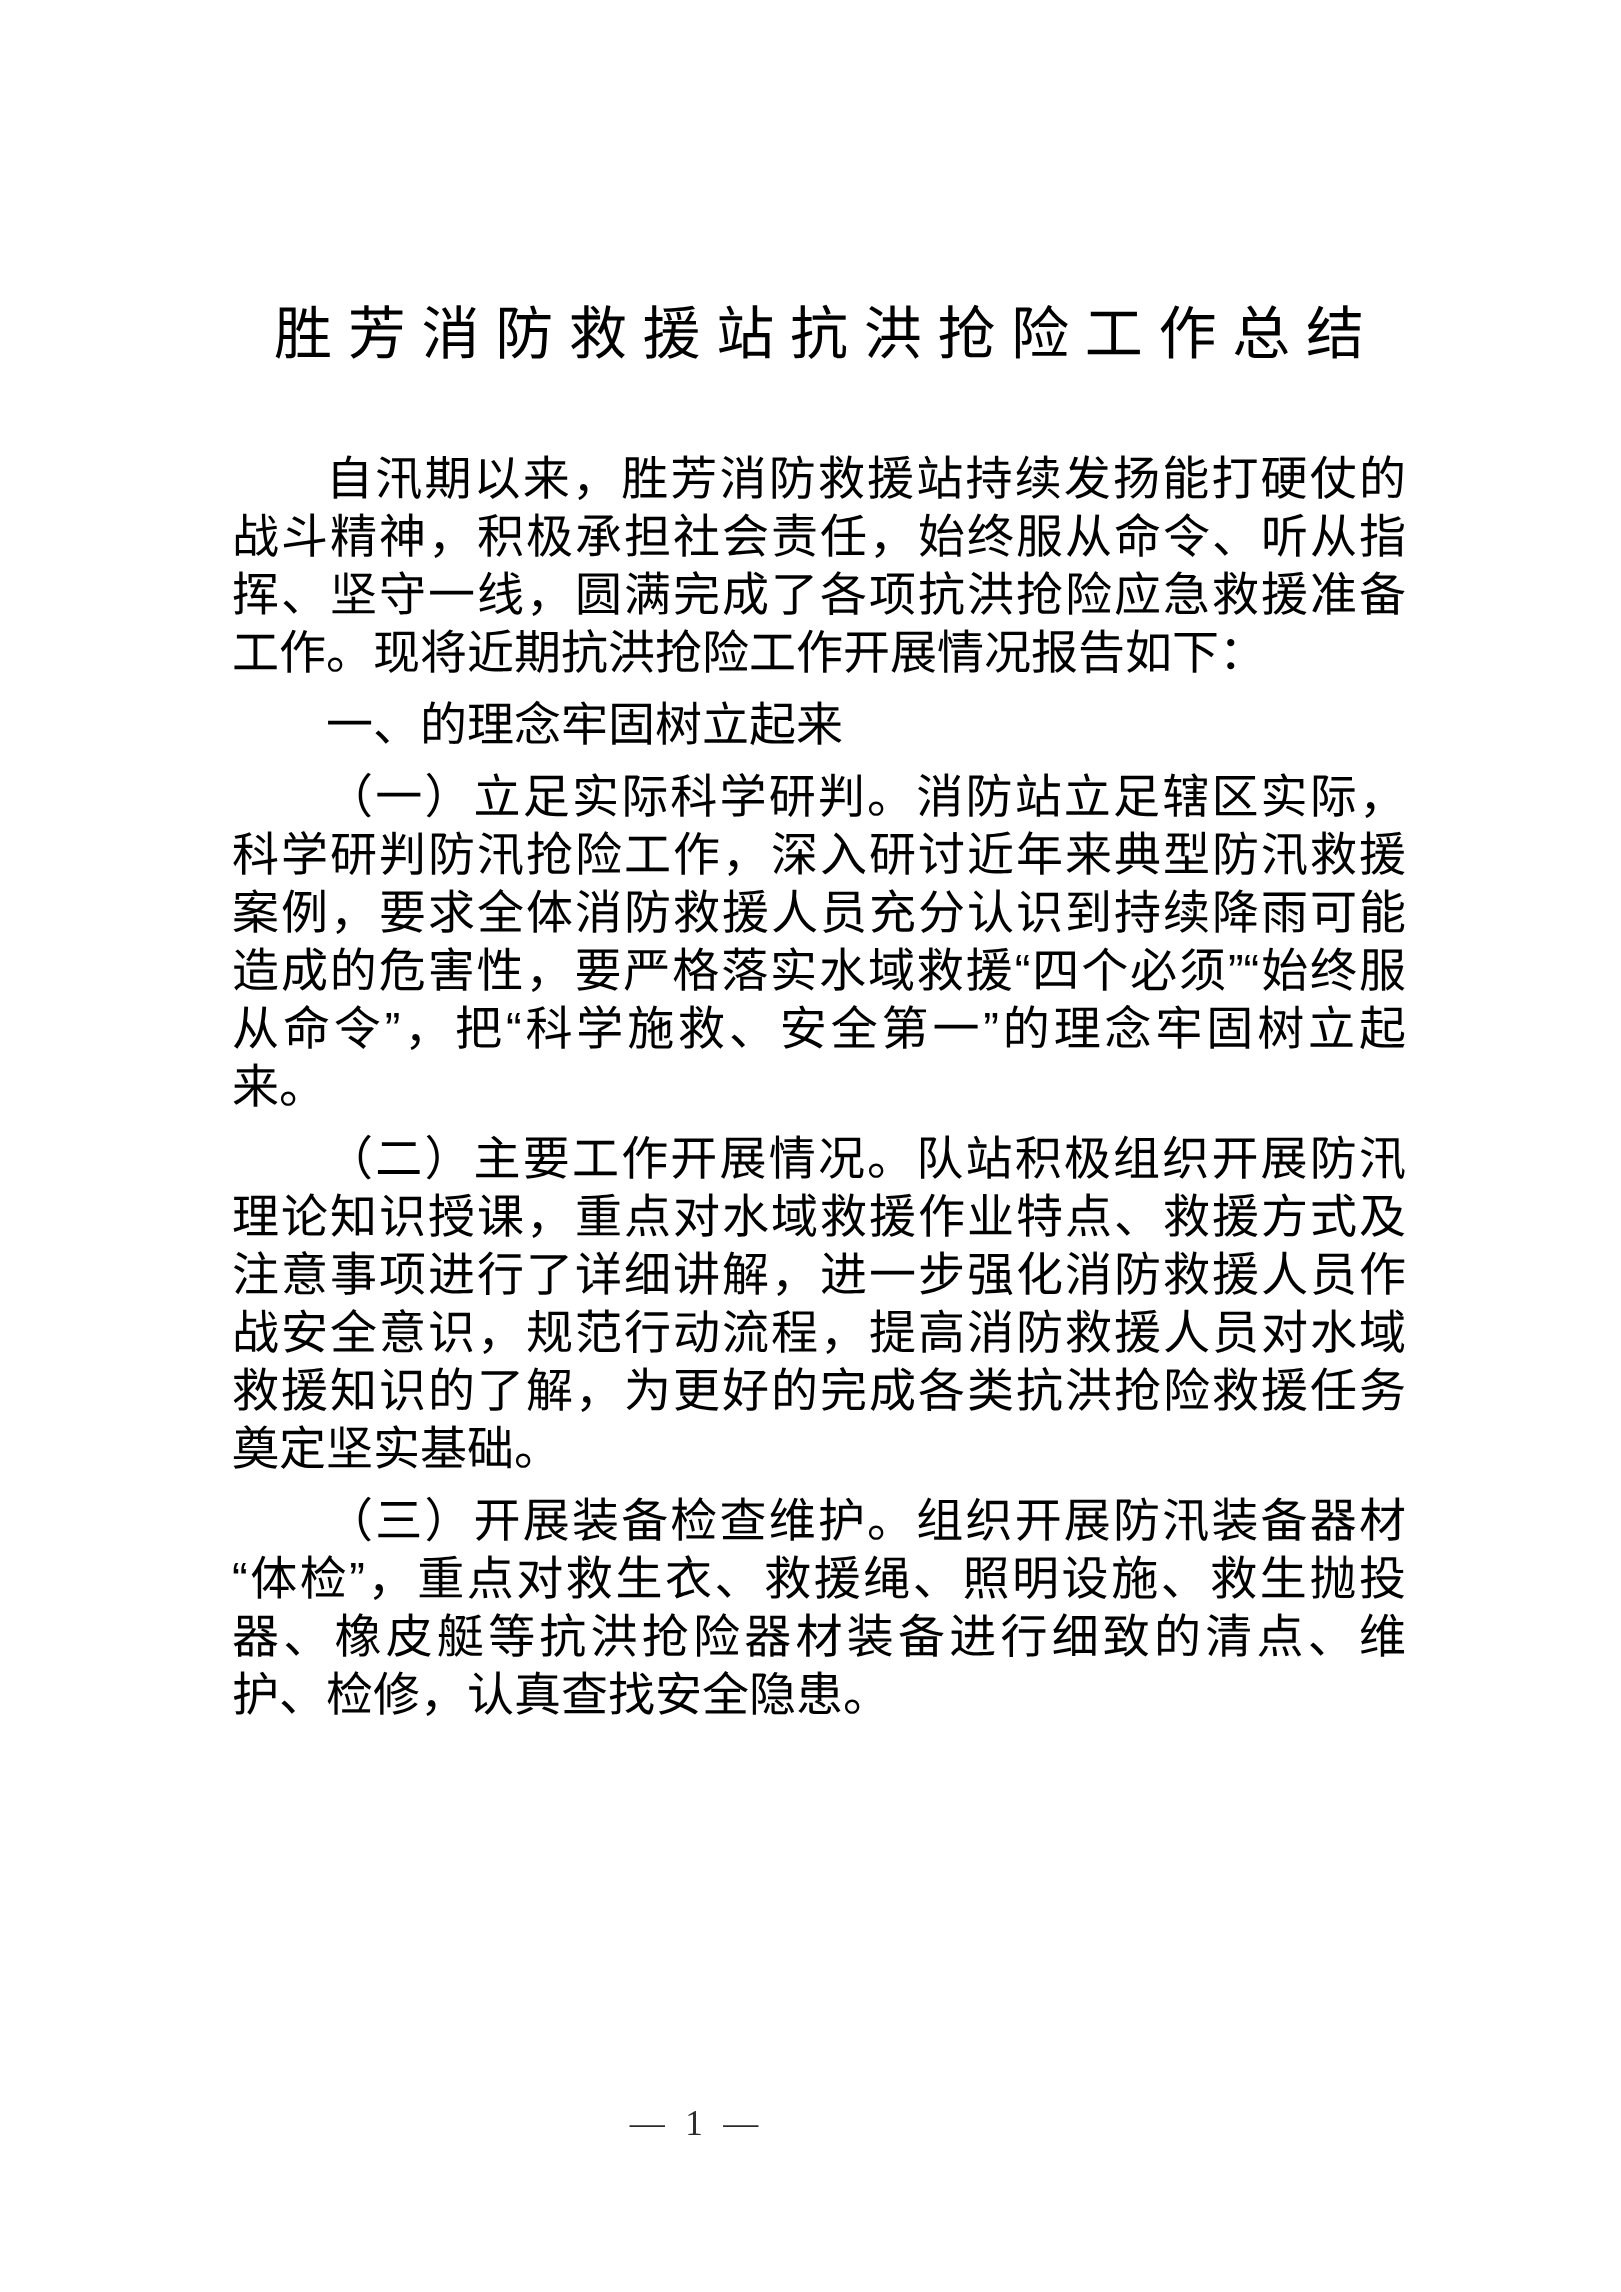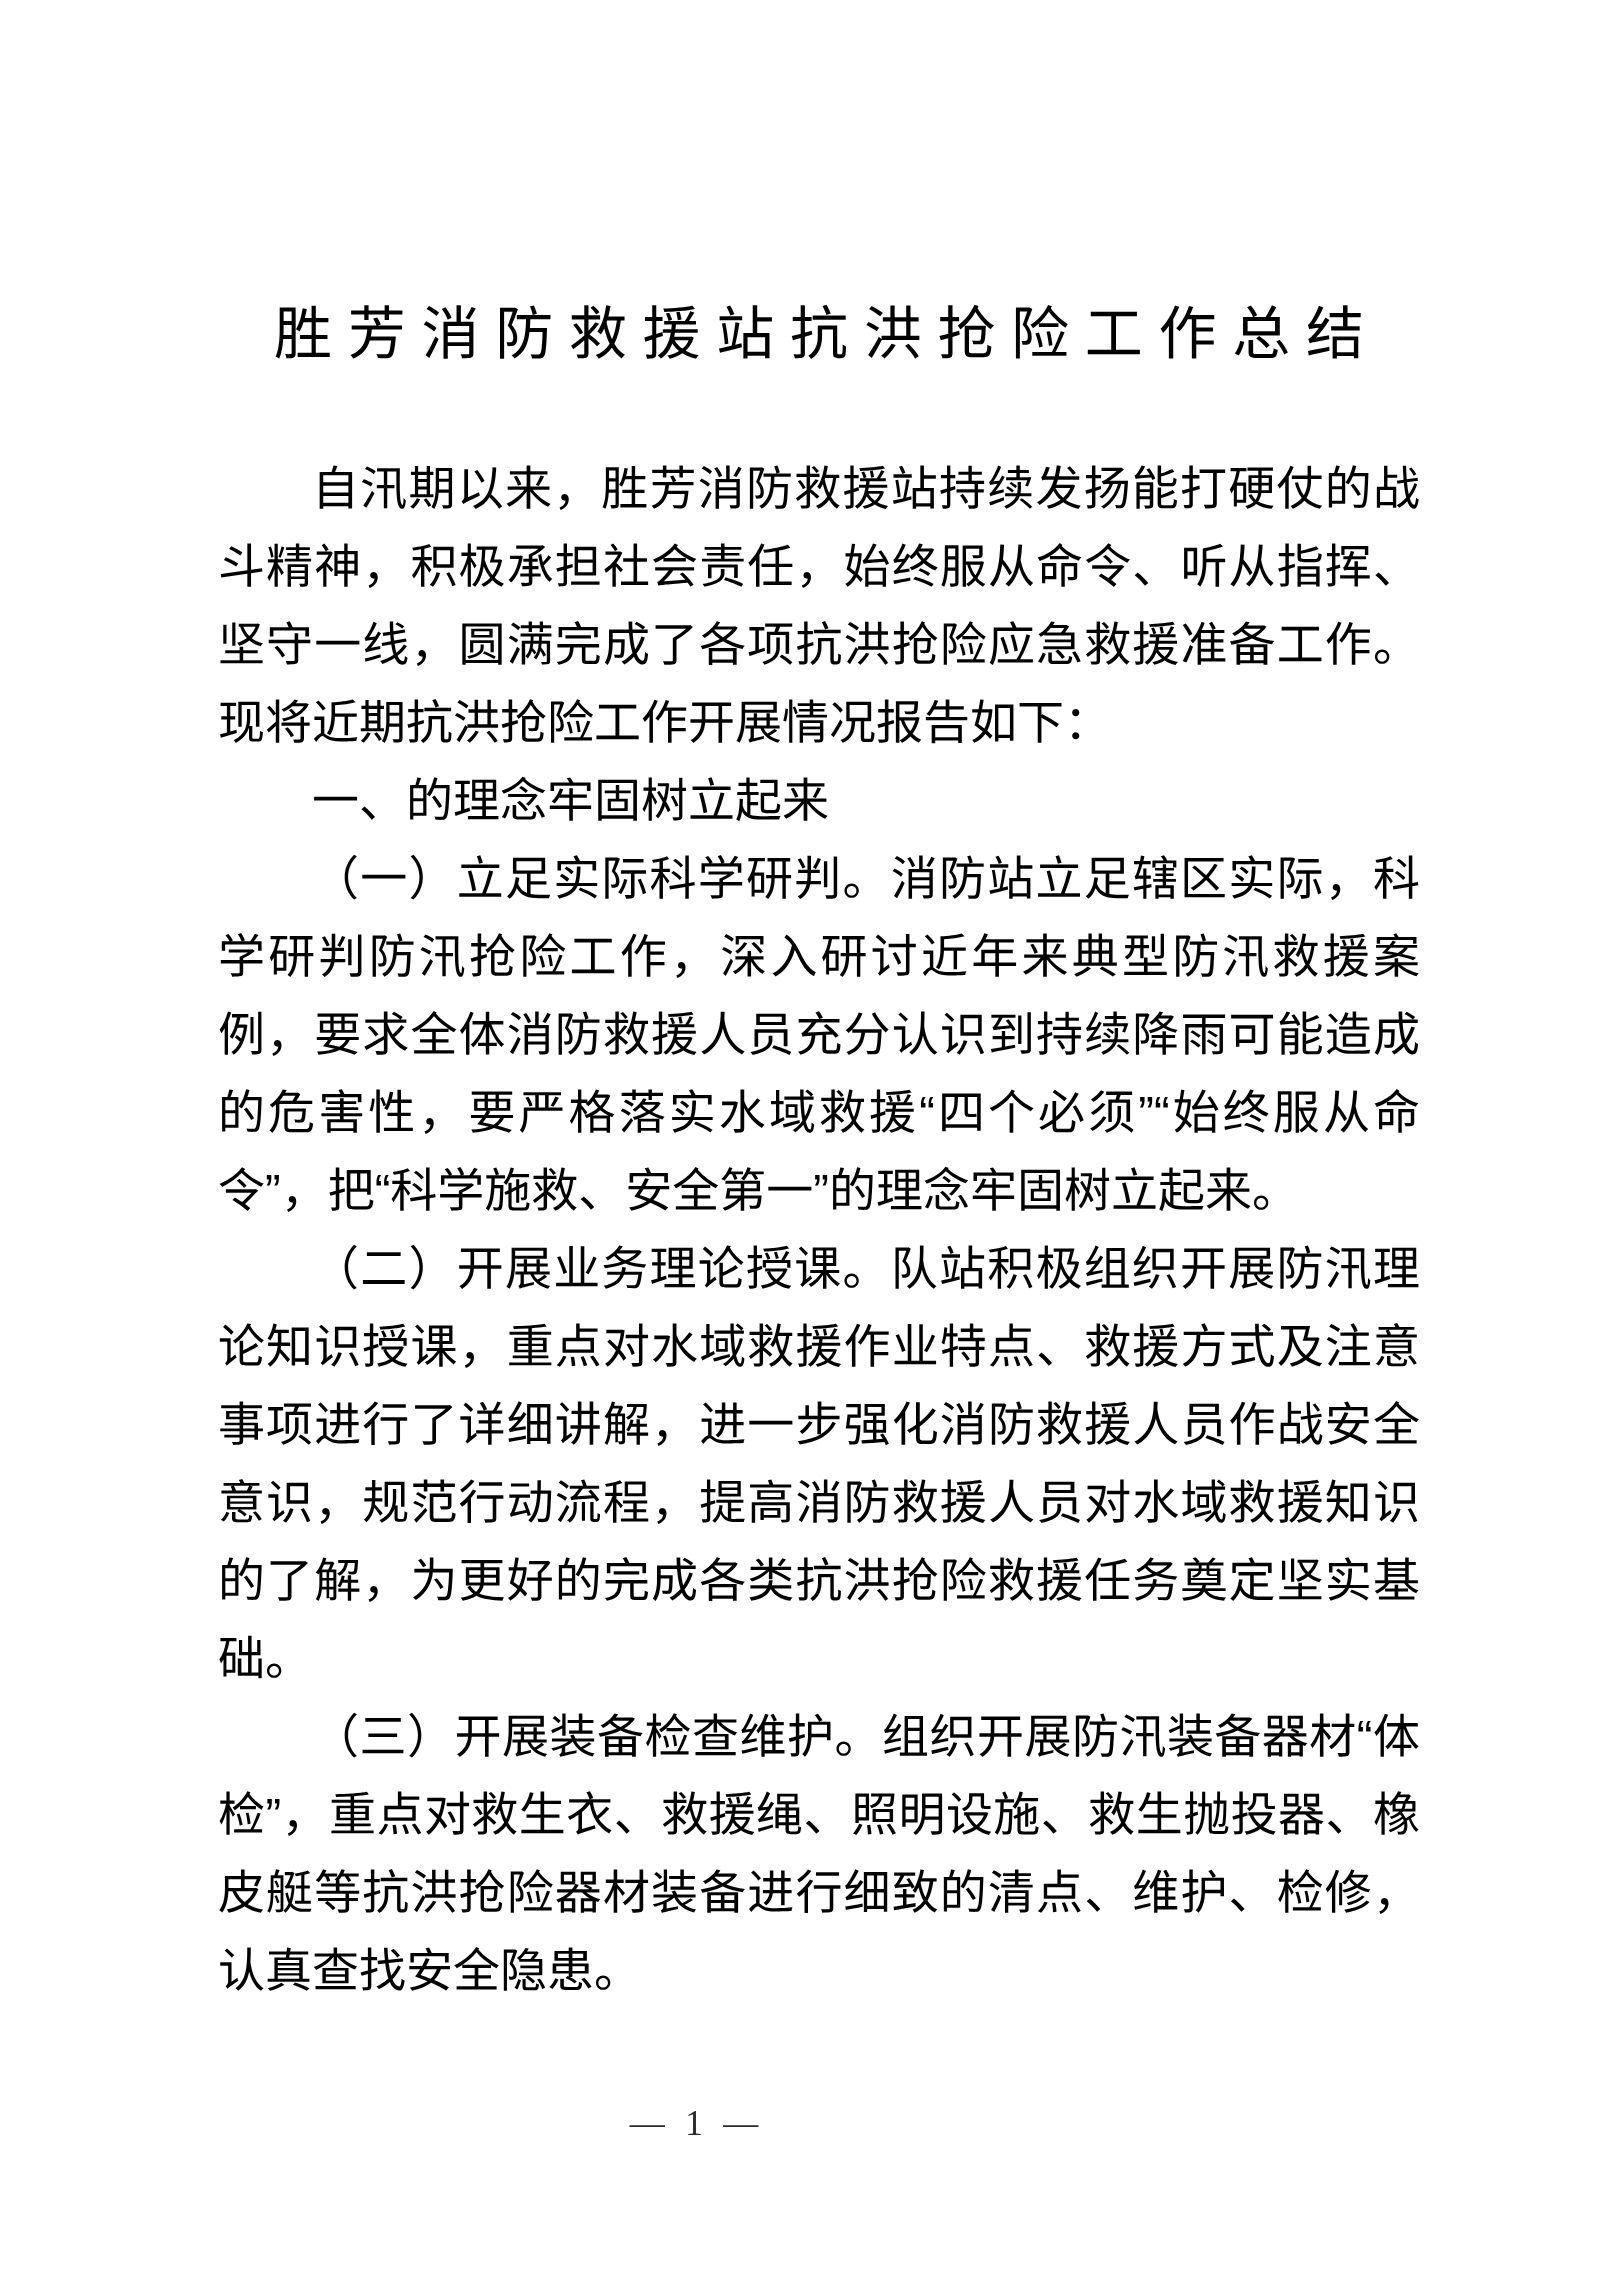--- a/index.html
+++ b/index.html
@@ -46,24 +46,24 @@
     word-break: break-all;
     font-family: "Liberation Sans", "DejaVu Sans", sans-serif;
   }
 
   
   .body-block {
     margin-top: 74px;
   }
 
   p.para {
-    margin: 0;
+    margin: 14px;
     padding: 0;
     font-size: 47px;
-    line-height: 78px;
+    line-height: 58px;
     font-weight: 400;
     letter-spacing: 0px;
     text-align: justify;
     text-justify: inter-character;
     text-indent: 94px;
     word-break: break-all;
     color: #000000;
     font-family: "Liberation Sans", "DejaVu Sans", sans-serif;
   }
 
@@ -101,21 +101,21 @@
     <h1 class="doc-title">胜芳消防救援站抗洪抢险工作总结</h1>
 
     <div class="body-block">
 
       <p class="para">自汛期以来，胜芳消防救援站持续发扬能打硬仗的战斗精神，积极承担社会责任，始终服从命令、听从指挥、坚守一线，圆满完成了各项抗洪抢险应急救援准备工作。现将近期抗洪抢险工作开展情况报告如下：</p>
 
       <p class="para last-line-left">一、的理念牢固树立起来</p>
 
       <p class="para">（一）立足实际科学研判。消防站立足辖区实际，科学研判防汛抢险工作，深入研讨近年来典型防汛救援案例，要求全体消防救援人员充分认识到持续降雨可能造成的危害性，要严格落实水域救援“四个必须”“始终服从命令”，把“科学施救、安全第一”的理念牢固树立起来。</p>
 
-      <p class="para">（二）开展业务理论授课。队站积极组织开展防汛理论知识授课，重点对水域救援作业特点、救援方式及注意事项进行了详细讲解，进一步强化消防救援人员作战安全意识，规范行动流程，提高消防救援人员对水域救援知识的了解，为更好的完成各类抗洪抢险救援任务奠定坚实基础。</p>
+      <p class="para">（二）主要工作开展情况。队站积极组织开展防汛理论知识授课，重点对水域救援作业特点、救援方式及注意事项进行了详细讲解，进一步强化消防救援人员作战安全意识，规范行动流程，提高消防救援人员对水域救援知识的了解，为更好的完成各类抗洪抢险救援任务奠定坚实基础。</p>
 
       <p class="para last-line-left">（三）开展装备检查维护。组织开展防汛装备器材“体检”，重点对救生衣、救援绳、照明设施、救生抛投器、橡皮艇等抗洪抢险器材装备进行细致的清点、维护、检修，认真查找安全隐患。</p>
 
     </div>
   </div>
 
   <div class="page-footer">
     <span class="folio">— 1 —</span>
   </div>
 

